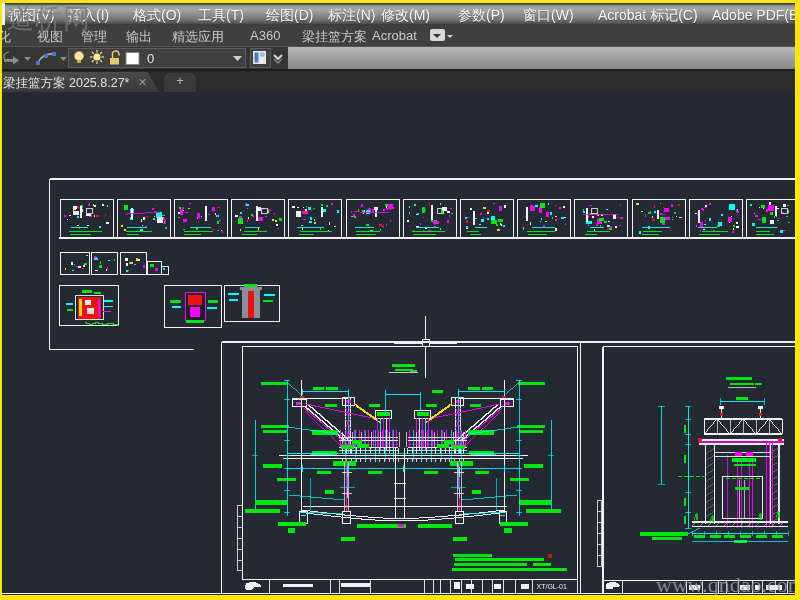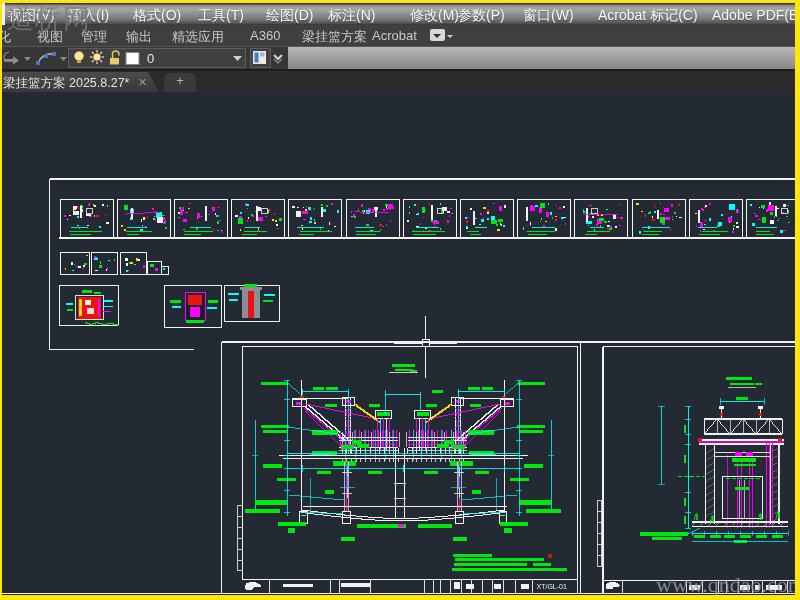--- a/index.html
+++ b/index.html
@@ -34,21 +34,21 @@
 svg { position:absolute; left:0; top:0; z-index:10; }
 </style></head>
 <body>
 <div class="menubar">
     <span style="left:8px">视图(V)</span>
     <span style="left:68px">插入(I)</span>
     <span style="left:133px">格式(O)</span>
     <span style="left:198px">工具(T)</span>
     <span style="left:266px">绘图(D)</span>
     <span style="left:328px">标注(N)</span>
-    <span style="left:410px">修改(M)</span>
+    <span style="left:381px">修改(M)</span>
     <span style="left:458px">参数(P)</span>
     <span style="left:523px">窗口(W)</span>
     <span style="left:598px">Acrobat 标记(C)</span>
     <span style="left:712px">Adobe PDF(B)</span>
   </div>
 <div class="whiteedge"></div>
 <div class="ribbon">
     <span style="left:-28px">可视化</span>
     <span style="left:37px">视图</span>
     <span style="left:81px">管理</span>

